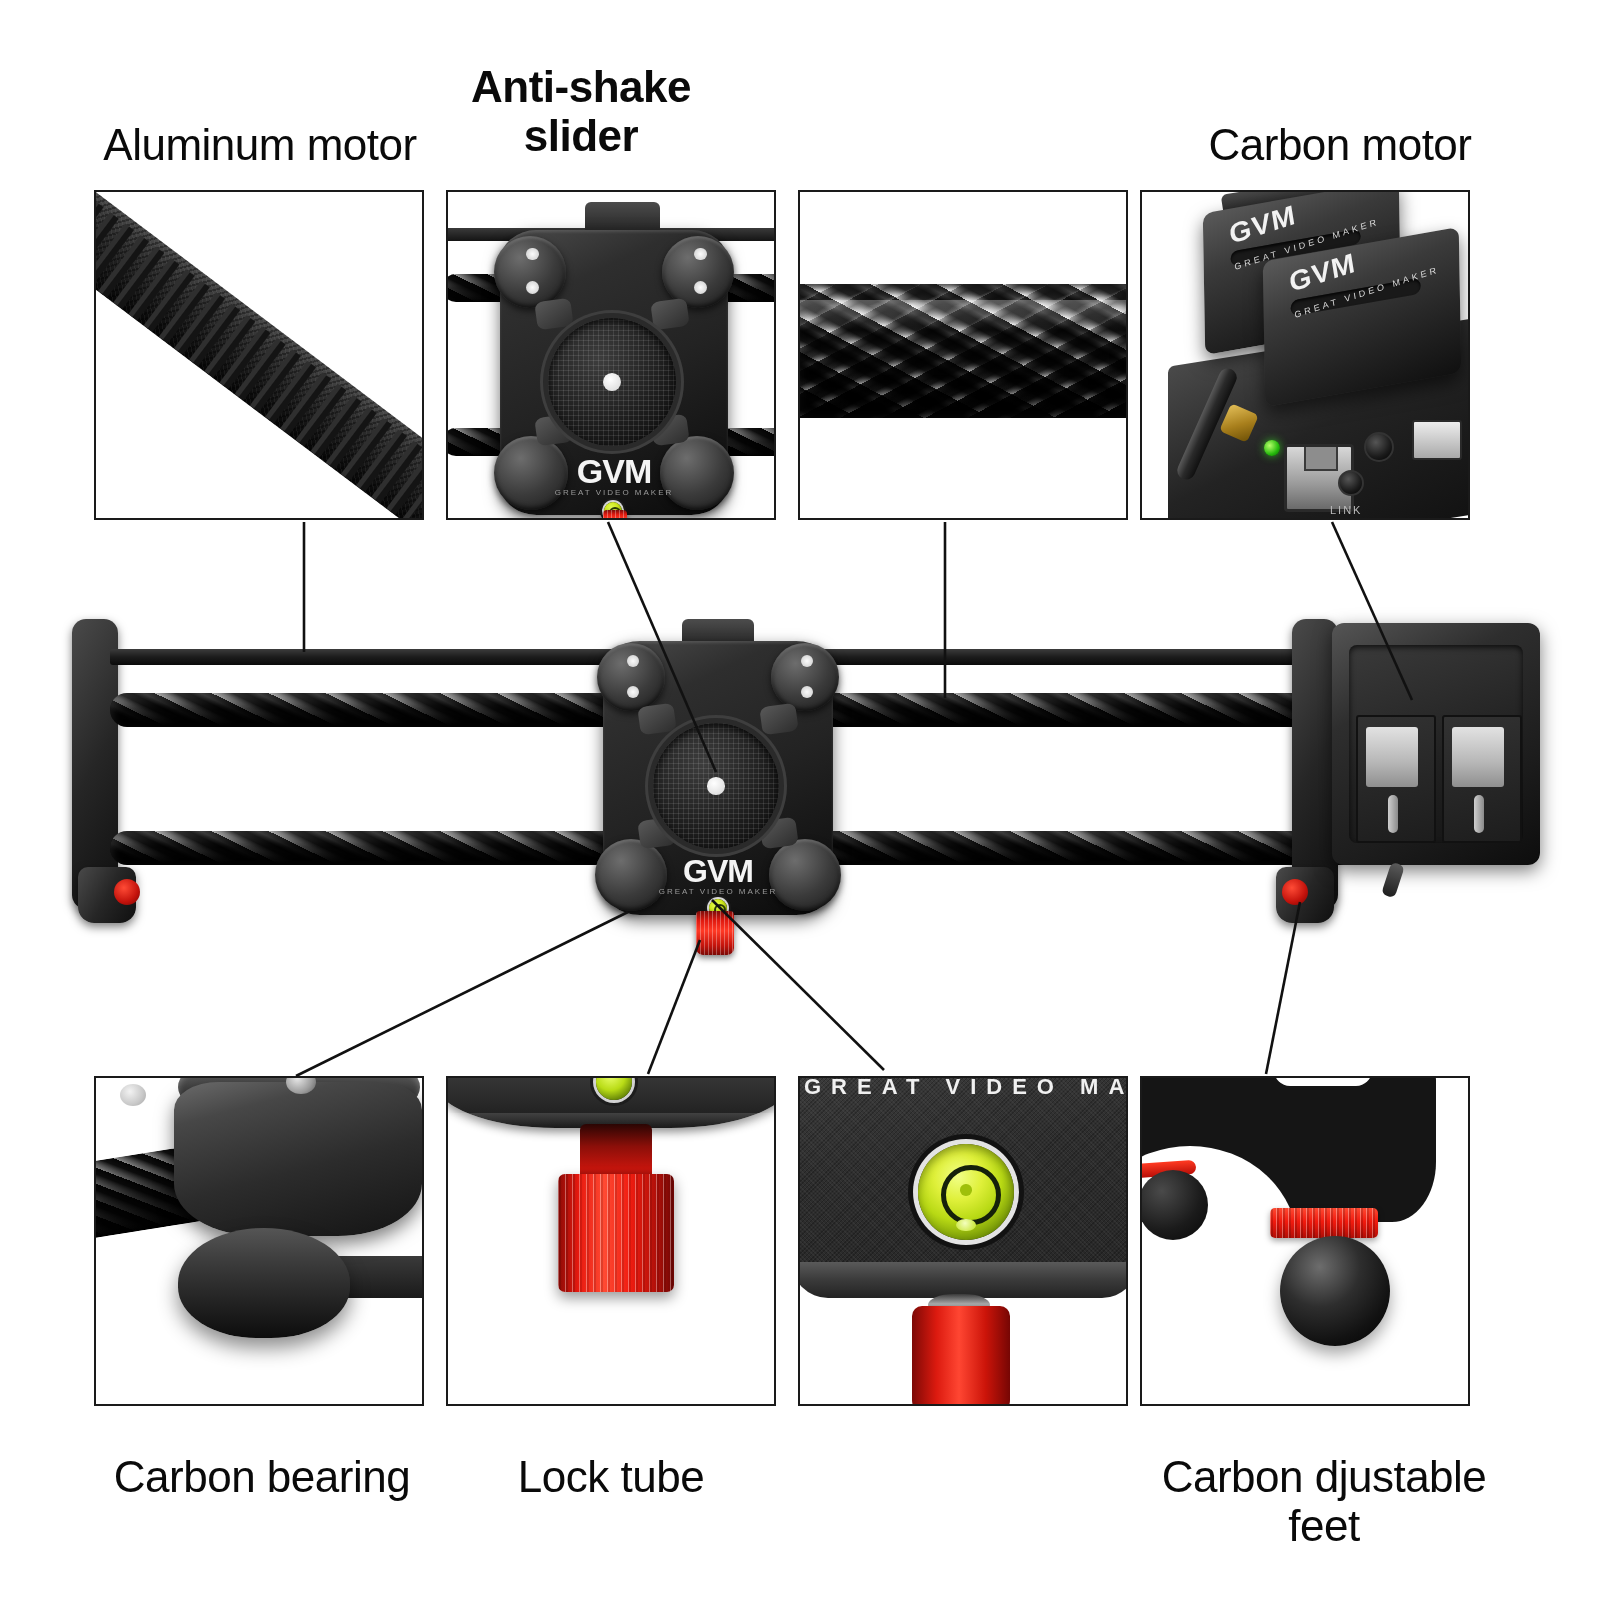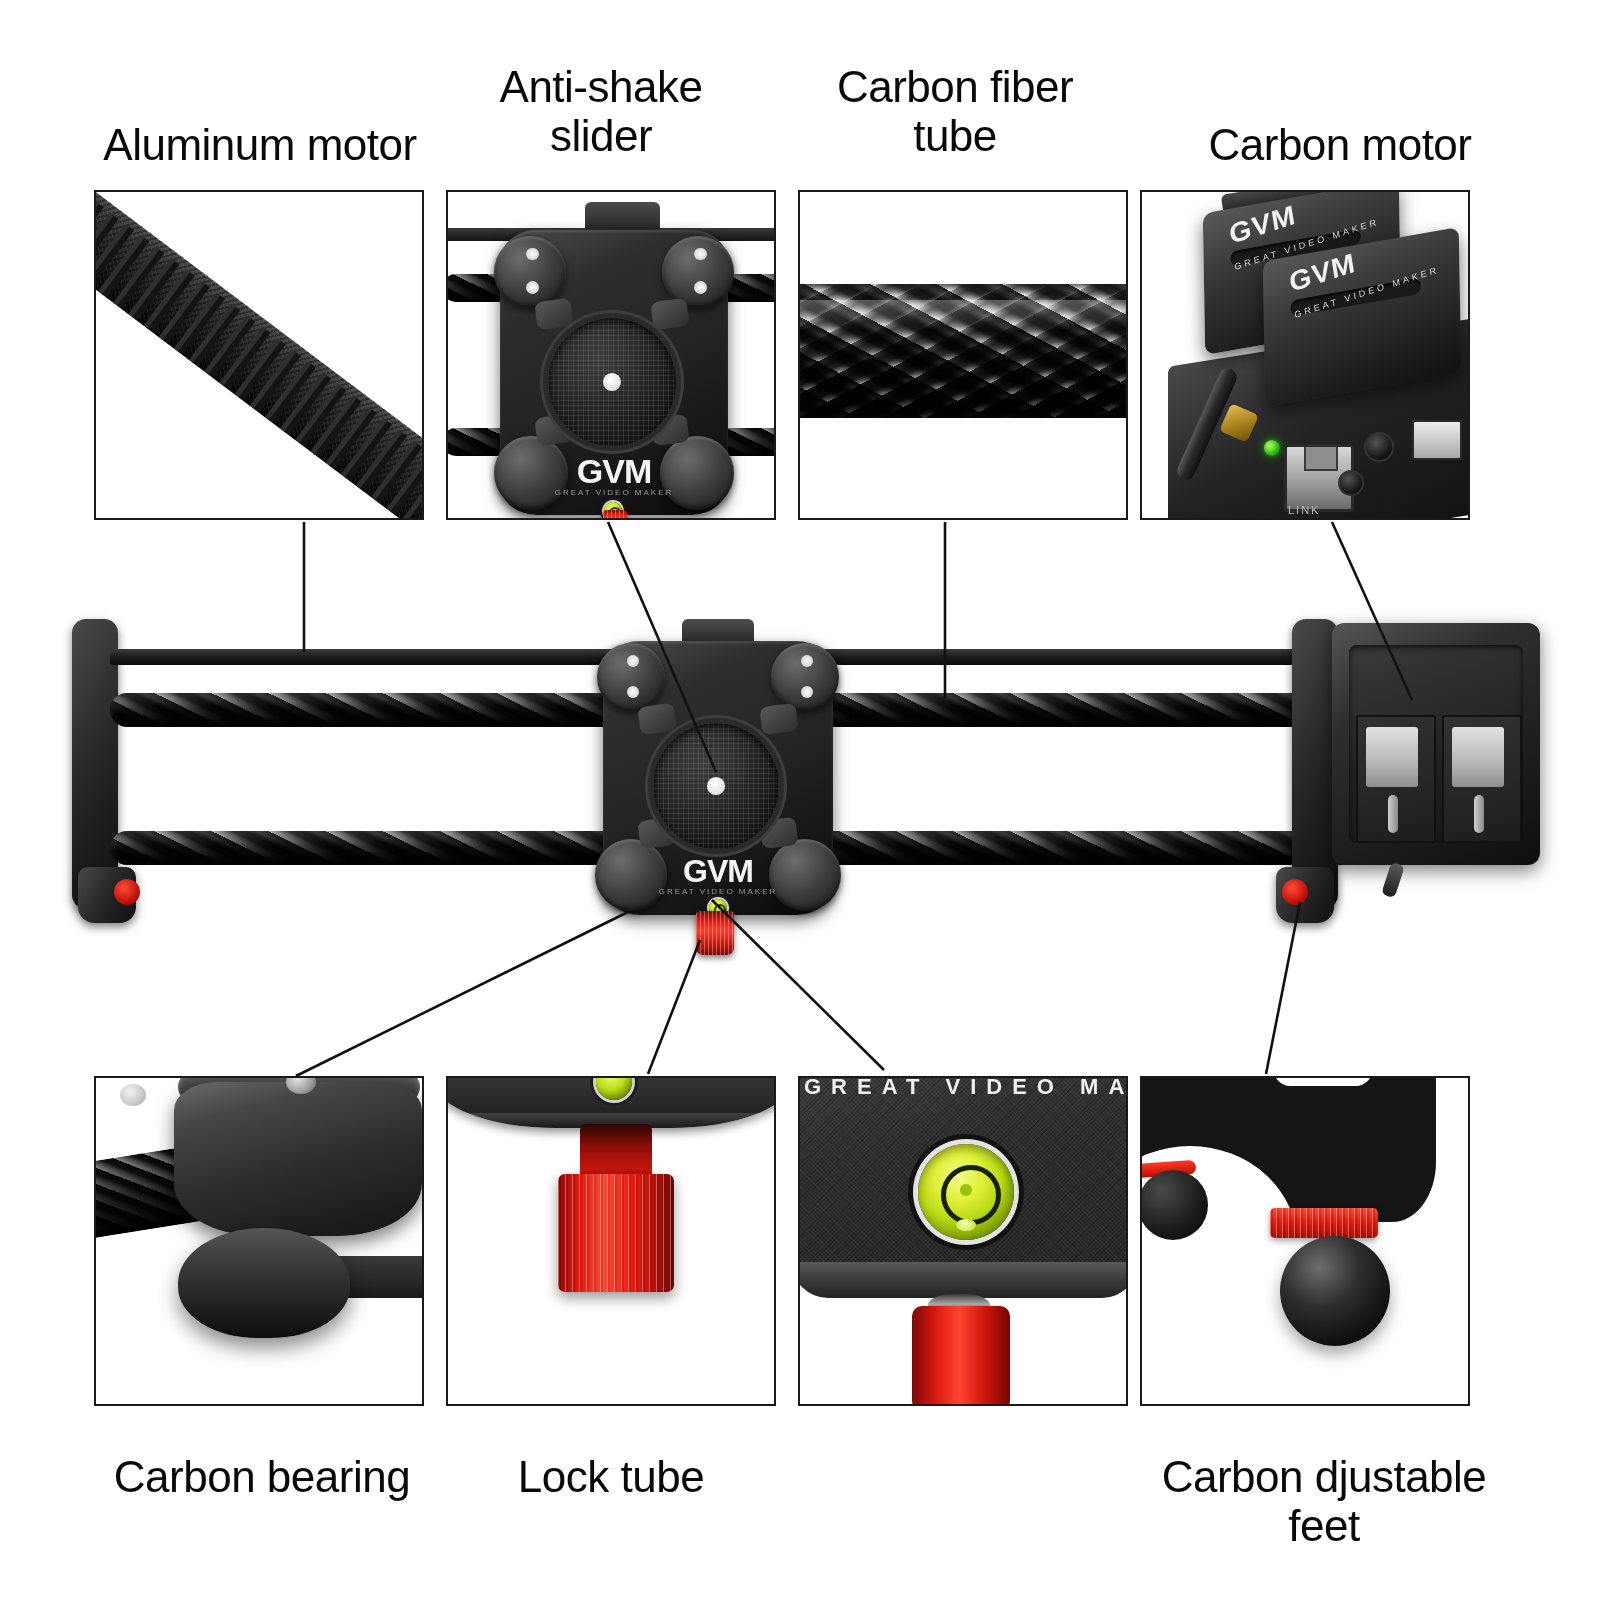--- a/index.html
+++ b/index.html
@@ -135,21 +135,21 @@
   .mtr-rj45:after{
     content:"";position:absolute;left:26%;top:0;width:48%;height:36%;
     background:#8d8d8d;border:2px solid #3a3a3a;border-top:none;
   }
   .mtr-led{position:absolute;width:16px;height:16px;border-radius:50%;
     background:radial-gradient(circle at 35% 35%,#b6ff6a,#24b80b 60%,#0c5d04);
     box-shadow:0 0 8px rgba(60,230,40,.7);}
   .mtr-jack{position:absolute;border-radius:50%;
     background:radial-gradient(circle at 38% 32%,#555,#1b1b1b 60%,#000);
     border:2px solid #333;}
-  .mtr-port-txt{position:absolute;color:#b9b9b9;font-size:11px;letter-spacing:2px;}
+  .mtr-port-txt{position:absolute;color:#b9b9b9;font-size:11px;letter-spacing:2px;margin-left:42px;}
 
   
   .carriage{position:absolute;}
   .cg-plate{
     position:absolute;inset:0;
     background:linear-gradient(155deg,#4b4b4b 0%,#2e2e2e 22%,#232323 52%,#141414 82%,#0a0a0a 100%);
     border-radius:16%/11%;
     box-shadow:0 6px 16px rgba(0,0,0,.55), inset 0 2px 3px rgba(255,255,255,.12);
   }
   .cg-wheel{
@@ -425,25 +425,23 @@
     box-shadow:0 8px 16px rgba(0,0,0,.35);
   }
 </style>
 </head>
 <body>
 
 <div class="stage">
 
   <div class="label" style="left:60px;top:120px;width:400px;">Aluminum motor</div>
 
-  <div class="label" style="left:436px;top:62px;width:330px;">Anti-shake
+  <div class="label" style="left:416px;top:62px;width:330px;font-weight:bold;">Anti-shake
 slider</div>
 
-  <div class="label" style="left:790px;top:62px;width:330px;">Carbon fiber
-tube</div>
 
   <div class="label" style="left:1140px;top:120px;width:400px;">Carbon motor</div>
 
   <div class="thumb" style="left:94px;top:190px;width:330px;height:330px;">
     <div class="belt-body">
       <div class="belt-grain"></div>
     </div>
     <div class="belt-teeth"></div>
   </div>
 

